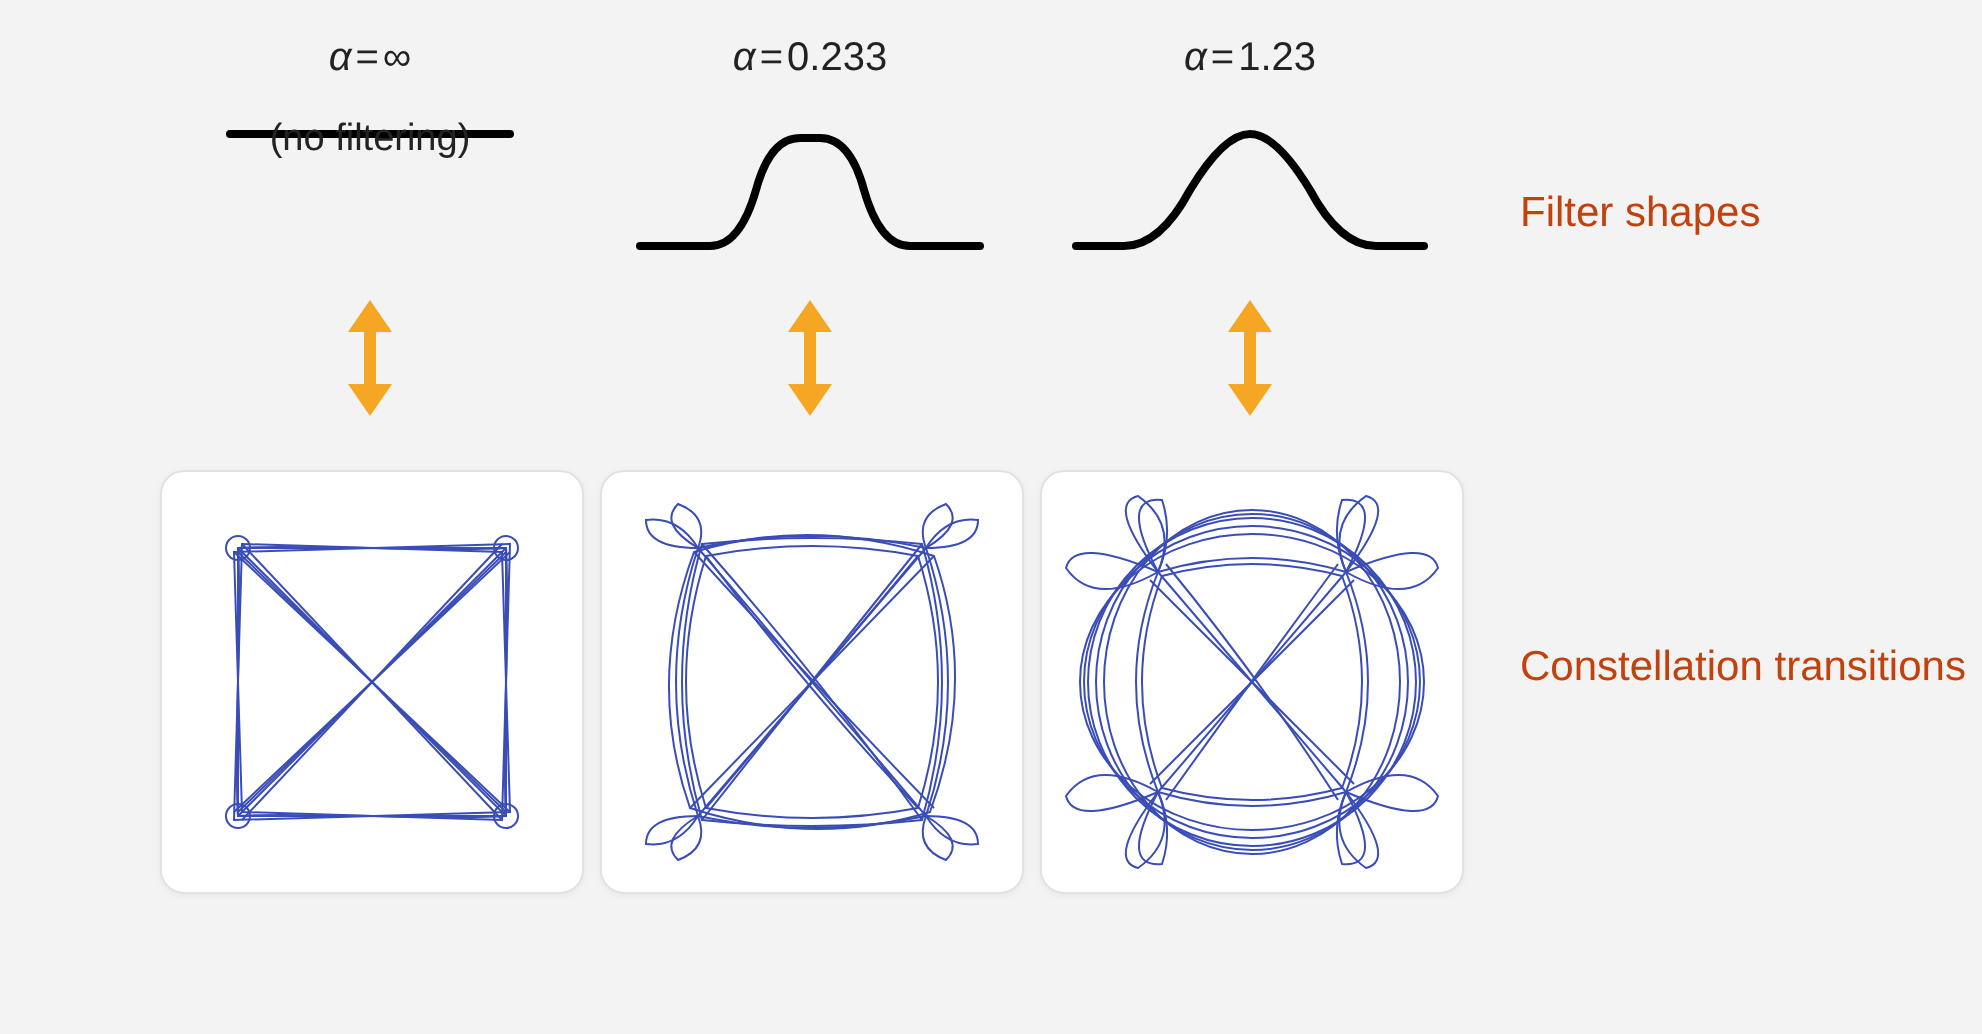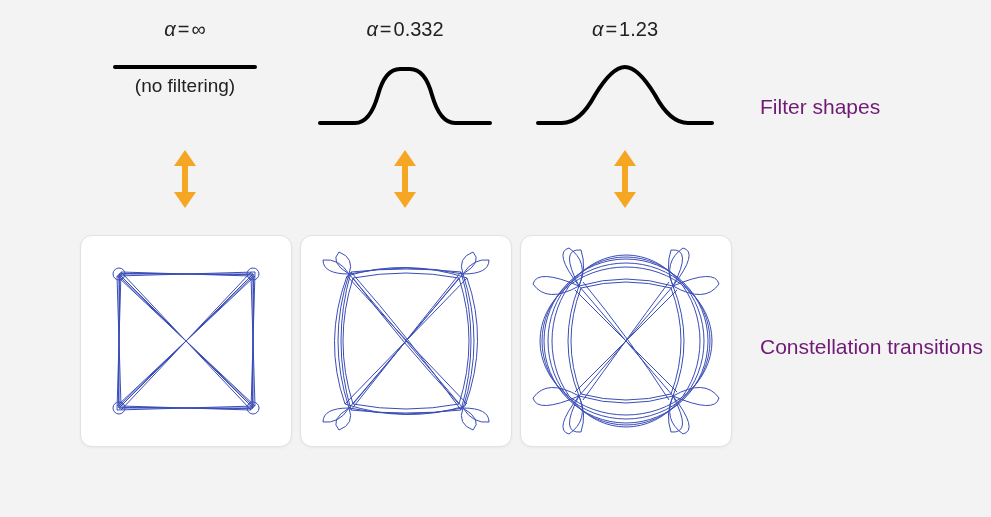--- a/index.html
+++ b/index.html
@@ -32,39 +32,39 @@
   .alpha-label .alpha { font-style: italic; }
   .alpha-label .eq { font-style: normal; padding: 0 2px; }
   .alpha-label .val { font-style: normal; font-weight: 500; }
   .filter-shape {
     position: absolute;
     top: 55px;
     height: 75px;
   }
   .nofilter-text {
     position: absolute;
-    top: 75px;
+    top: 59px;
     width: 210px;
     text-align: center;
     font-size: 19px;
   }
   .arrow {
     position: absolute;
     top: 150px;
     left: 50%;
     transform: translateX(-50%);
   }
   .side-label {
     position: absolute;
     left: 760px;
     font-size: 21px;
-    color: #701a75;
+    color: #c2410c;
   }
   .side-label.filters { top: 95px; }
-  .side-label.constell { top: 335px; text-align: right; }
+  .side-label.constell { top: 322px; text-align: right; }
   .constellation-card {
     position: absolute;
     top: 235px;
     width: 210px;
     height: 210px;
     background: #fff;
     border: 1px solid #e2e2e2;
     border-radius: 12px;
     box-shadow: 0 1px 3px rgba(0,0,0,0.05);
   }
@@ -112,21 +112,21 @@
 
       <circle cx="30" cy="30" r="6"></circle>
       <circle cx="164" cy="30" r="6"></circle>
       <circle cx="164" cy="164" r="6"></circle>
       <circle cx="30" cy="164" r="6"></circle>
     </g>
   </svg>
 </div>
 
 <div class="alpha-label col2">
-  <span class="alpha">α</span><span class="eq">=</span><span class="val">0.332</span>
+  <span class="alpha">α</span><span class="eq">=</span><span class="val">0.233</span>
 </div>
 <svg class="filter-shape col2" width="210" height="75" viewBox="0 0 210 75">
   <path d="M20 68 L55 68 Q70 68 78 40 Q85 14 100 14 L110 14 Q125 14 132 40 Q140 68 155 68 L190 68" stroke="#000" stroke-width="4" fill="none" stroke-linecap="round" stroke-linejoin="round"></path>
 </svg>
 <div class="col col2">
   <svg class="arrow" width="26" height="58" viewBox="0 0 26 58">
     <path d="M13 0 L24 16 L16 16 L16 42 L24 42 L13 58 L2 42 L10 42 L10 16 L2 16 Z" fill="#f5a623"></path>
   </svg>
 </div>
 <div class="constellation-card col2">

